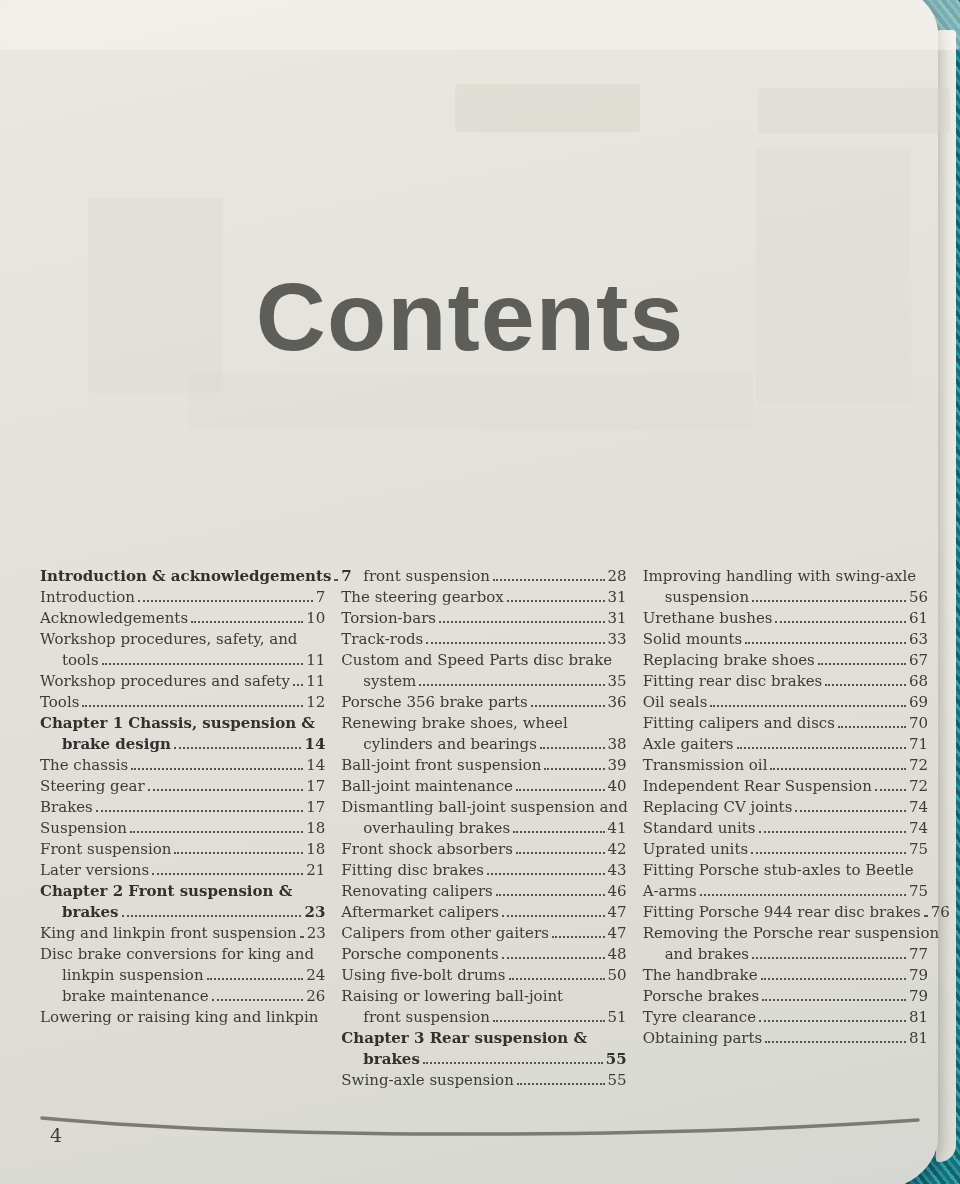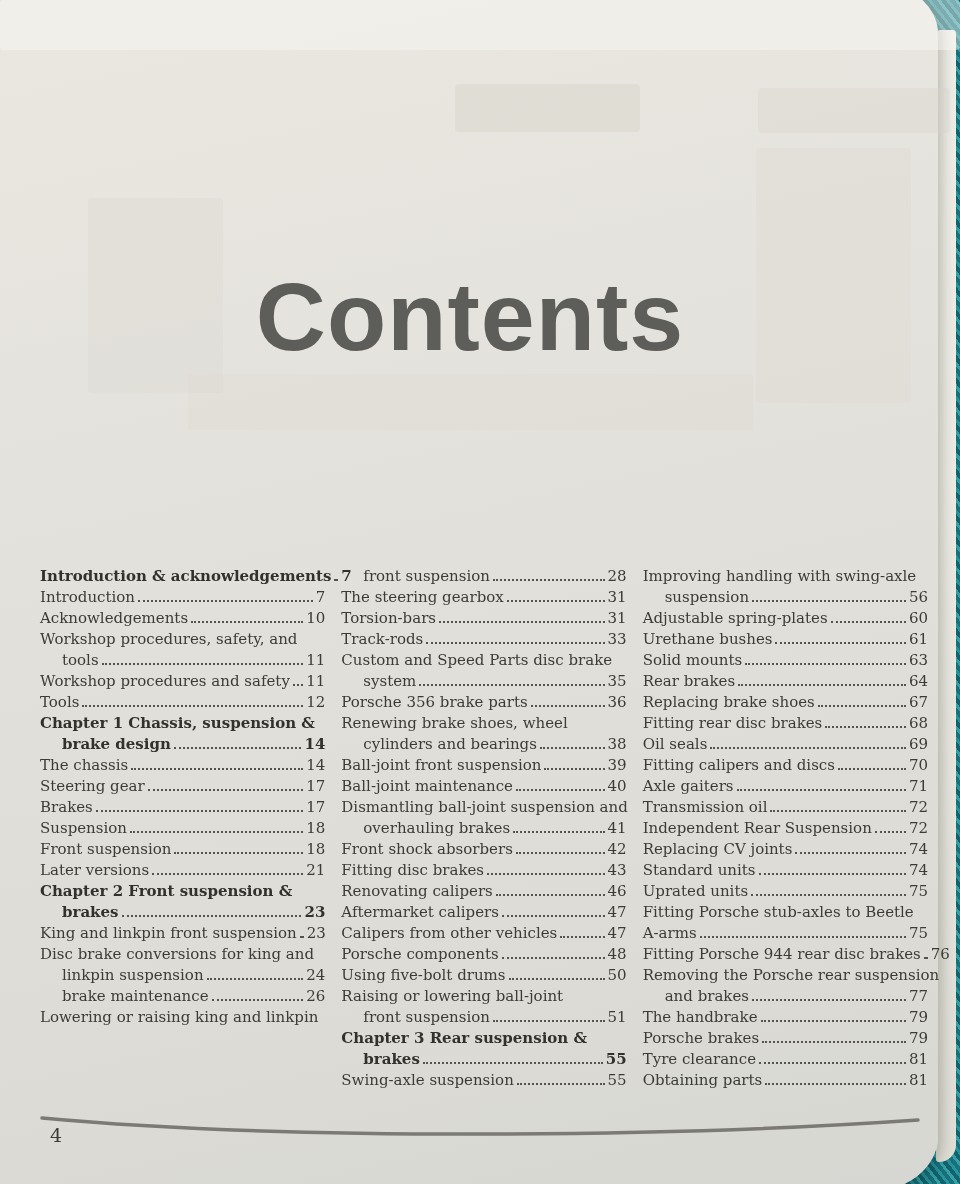--- a/index.html
+++ b/index.html
@@ -256,21 +256,21 @@
         <span class="t">Renovating calipers</span>
         <span class="lead"></span>
         <span class="pg">46</span>
       </div>
       <div class="row">
         <span class="t">Aftermarket calipers</span>
         <span class="lead"></span>
         <span class="pg">47</span>
       </div>
       <div class="row">
-        <span class="t">Calipers from other vehicles</span>
+        <span class="t">Calipers from other gaiters</span>
         <span class="lead"></span>
         <span class="pg">47</span>
       </div>
       <div class="row">
         <span class="t">Porsche components</span>
         <span class="lead"></span>
         <span class="pg">48</span>
       </div>
       <div class="row">
         <span class="t">Using five-bolt drums</span>
@@ -302,38 +302,28 @@
   <div class="toc-col">
       <div class="row">
         <span class="t">Improving handling with swing-axle</span>
       </div>
       <div class="row indent">
         <span class="t">suspension</span>
         <span class="lead"></span>
         <span class="pg">56</span>
       </div>
       <div class="row">
-        <span class="t">Adjustable spring-plates</span>
-        <span class="lead"></span>
-        <span class="pg">60</span>
-      </div>
-      <div class="row">
         <span class="t">Urethane bushes</span>
         <span class="lead"></span>
         <span class="pg">61</span>
       </div>
       <div class="row">
         <span class="t">Solid mounts</span>
         <span class="lead"></span>
         <span class="pg">63</span>
-      </div>
-      <div class="row">
-        <span class="t">Rear brakes</span>
-        <span class="lead"></span>
-        <span class="pg">64</span>
       </div>
       <div class="row">
         <span class="t">Replacing brake shoes</span>
         <span class="lead"></span>
         <span class="pg">67</span>
       </div>
       <div class="row">
         <span class="t">Fitting rear disc brakes</span>
         <span class="lead"></span>
         <span class="pg">68</span>

